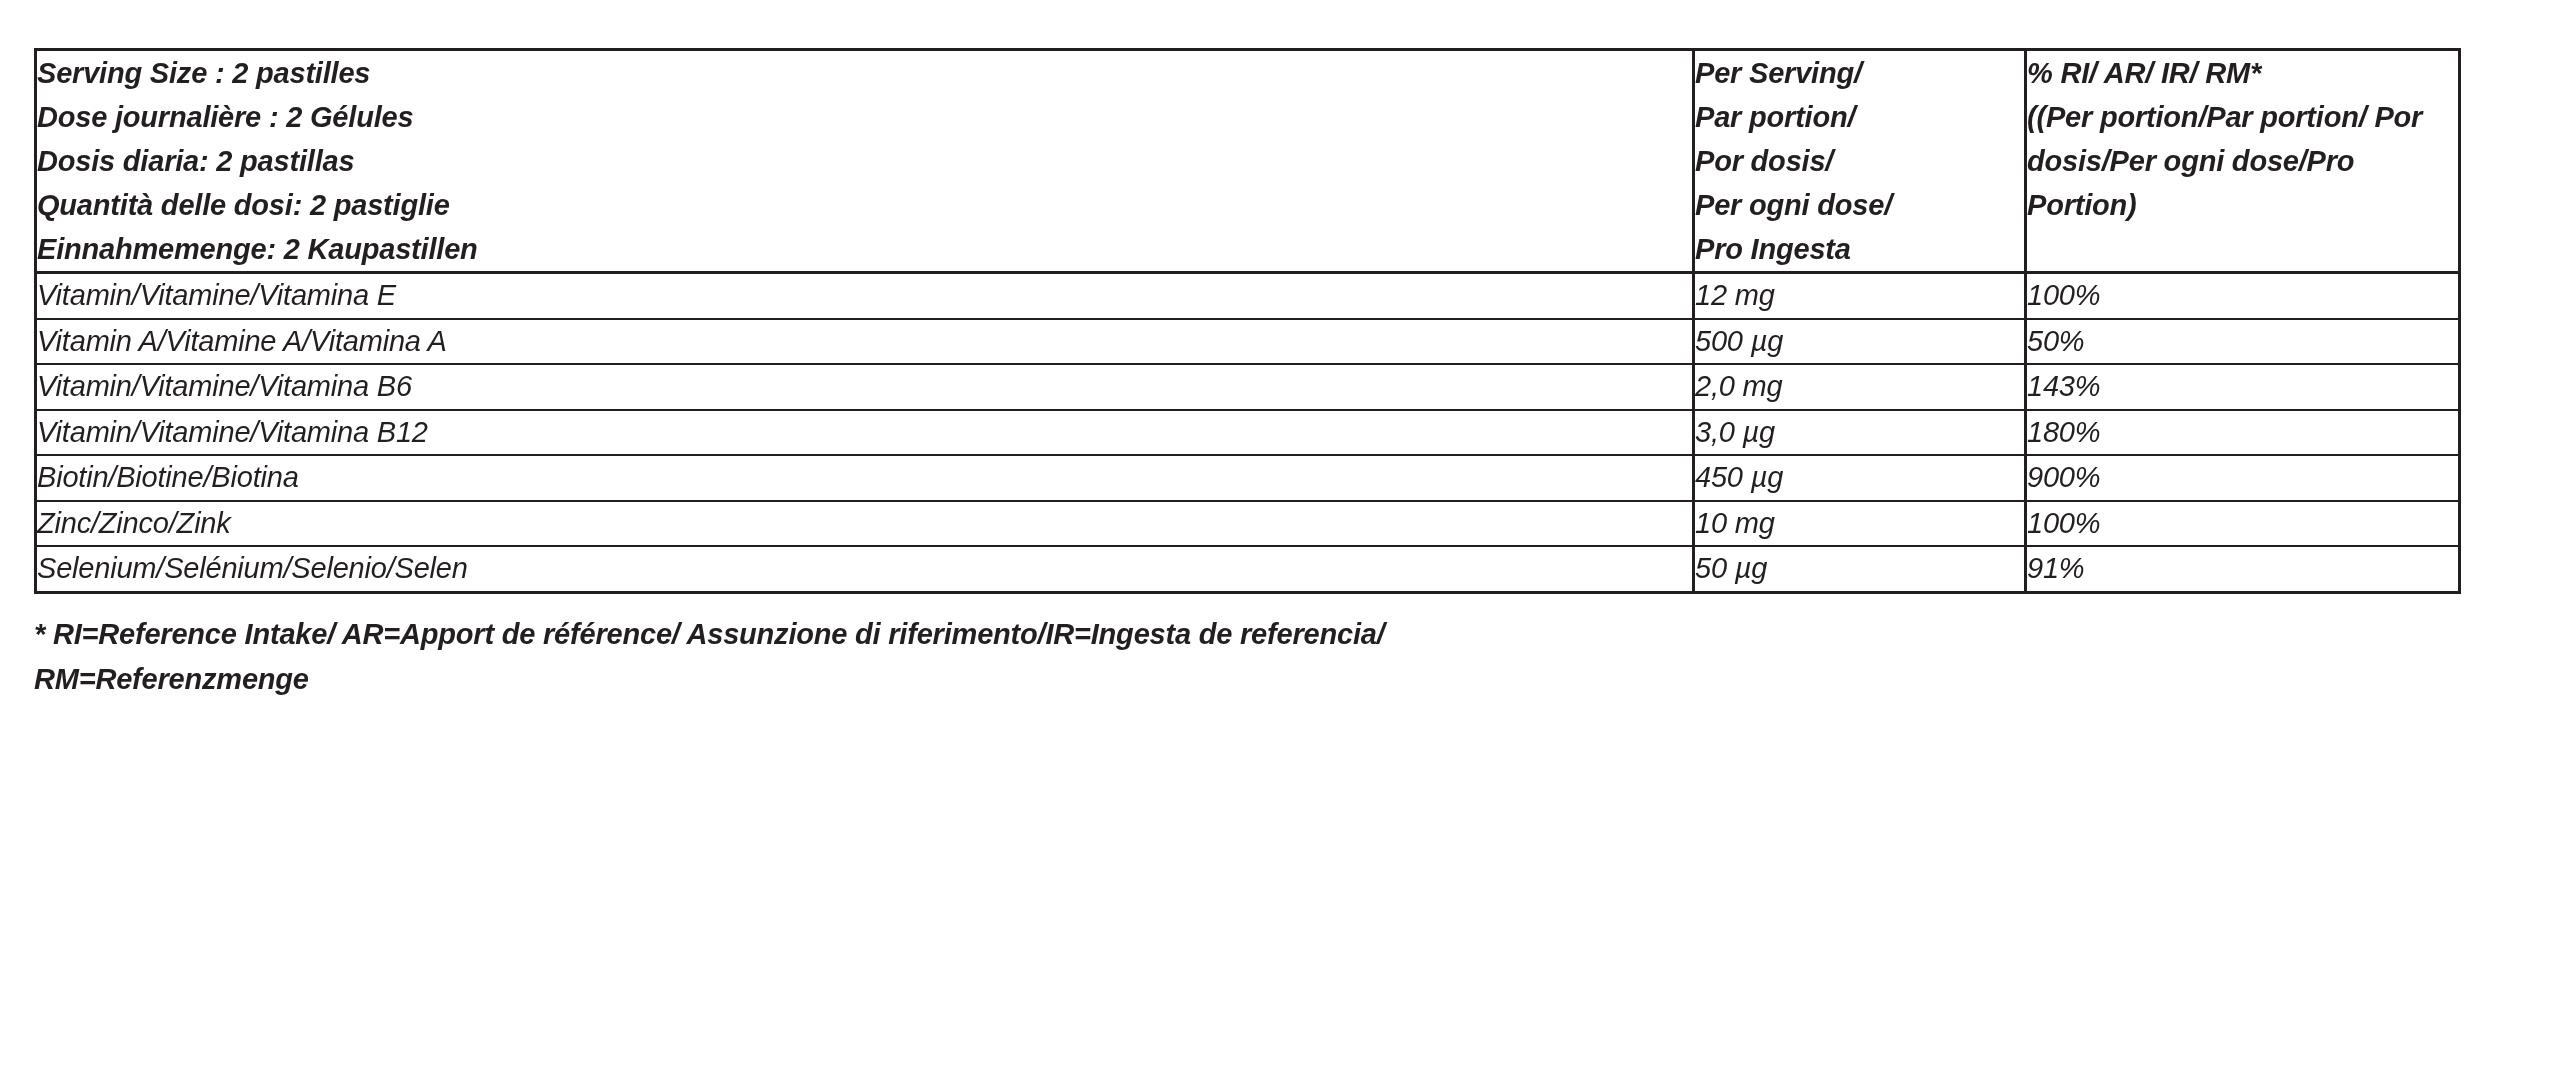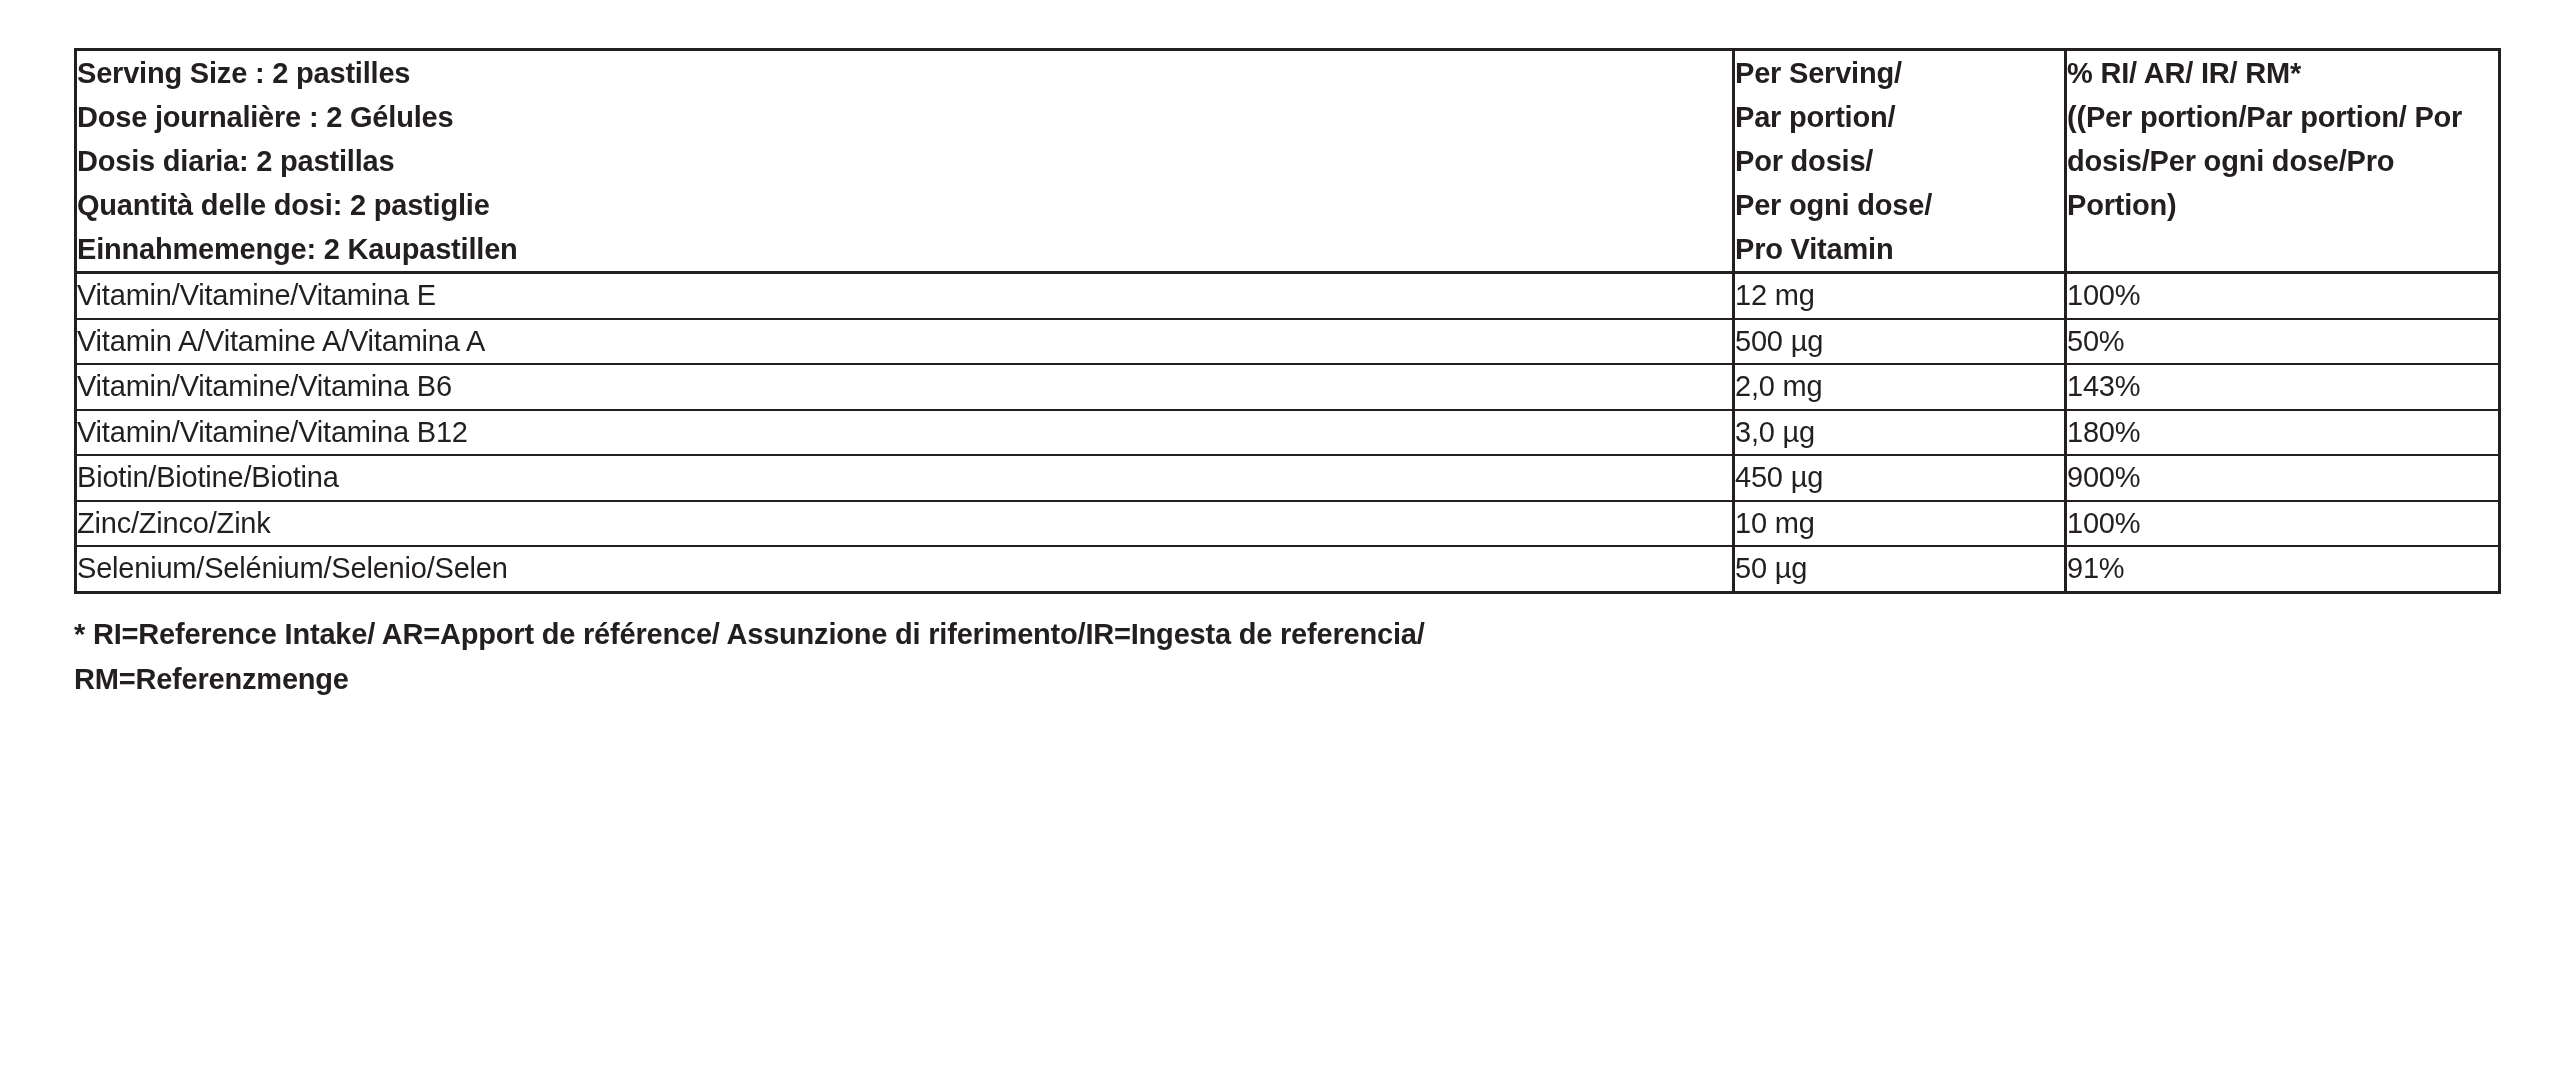--- a/index.html
+++ b/index.html
@@ -12,21 +12,22 @@
     height: 1065px;
     font-family: "Liberation Sans", sans-serif;
     color: #231f20;
     -webkit-font-smoothing: antialiased;
   }
   .page {
     position: relative;
     width: 2144px;
     height: 1065px;
     box-sizing: border-box;
-    padding: 48px 74px 0 74px;
+    padding: 48px 74px 0 34px;
+    font-style: italic;
   }
   .nutrition-table {
     border-collapse: collapse;
     width: 2427px;
     table-layout: fixed;
     border: 3.1px solid #231f20;
   }
   .nutrition-table td {
     vertical-align: top;
     padding: 0;
@@ -123,21 +124,21 @@
           <span class="serving-line">Dose journalière : 2 Gélules</span>
           <span class="serving-line">Dosis diaria: 2 pastillas</span>
           <span class="serving-line">Quantità delle dosi: 2 pastiglie</span>
           <span class="serving-line">Einnahmemenge: 2 Kaupastillen</span>
         </td>
         <td class="hdr-cell">
           <span class="ln">Per Serving/</span>
           <span class="ln">Par portion/</span>
           <span class="ln">Por dosis/</span>
           <span class="ln">Per ogni dose/</span>
-          <span class="ln">Pro Vitamin</span>
+          <span class="ln">Pro Ingesta</span>
         </td>
         <td class="hdr-cell pct last">
           <span class="ln">% RI/ AR/ IR/ RM*</span>
           <span class="ln">((Per portion/Par portion/ Por dosis/Per ogni dose/Pro Portion)</span>
         </td>
       </tr>
 
       <tr>
         <td class="nutrient-name">Vitamin/Vitamine/Vitamina E</td>
         <td class="nutrient-amount">12 mg</td>

